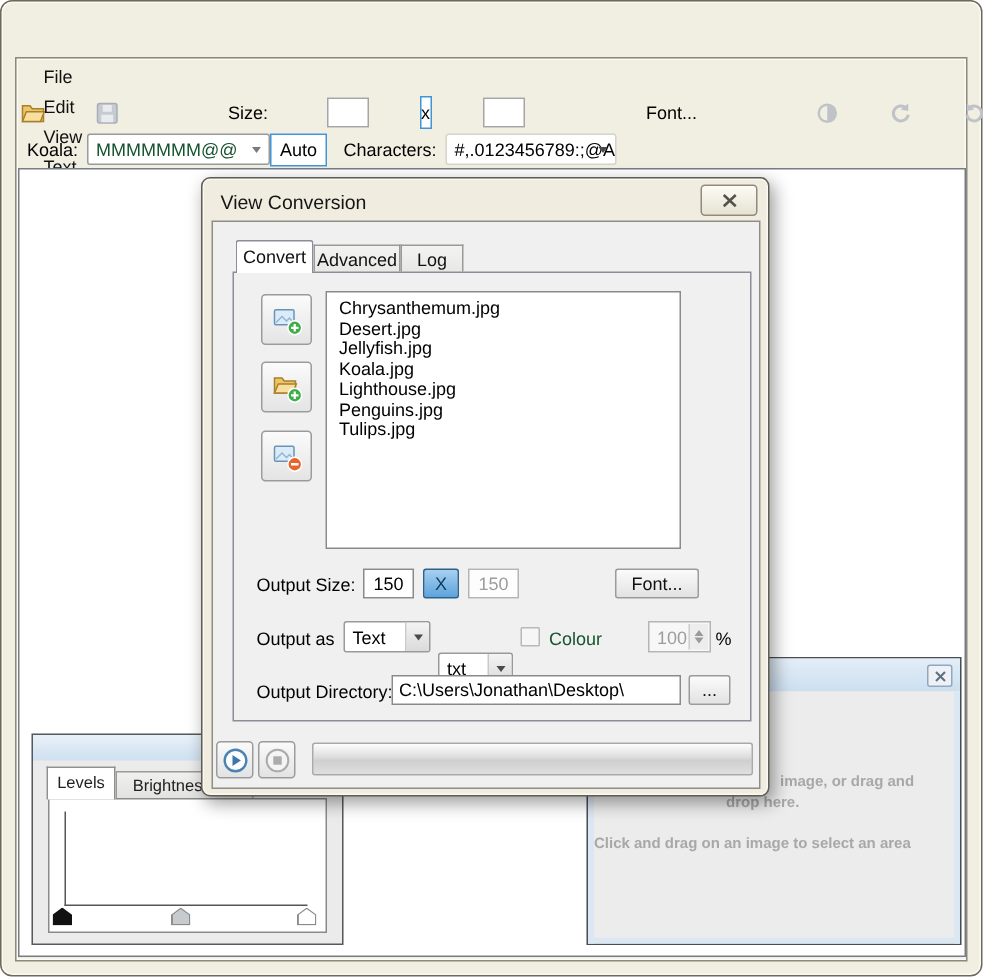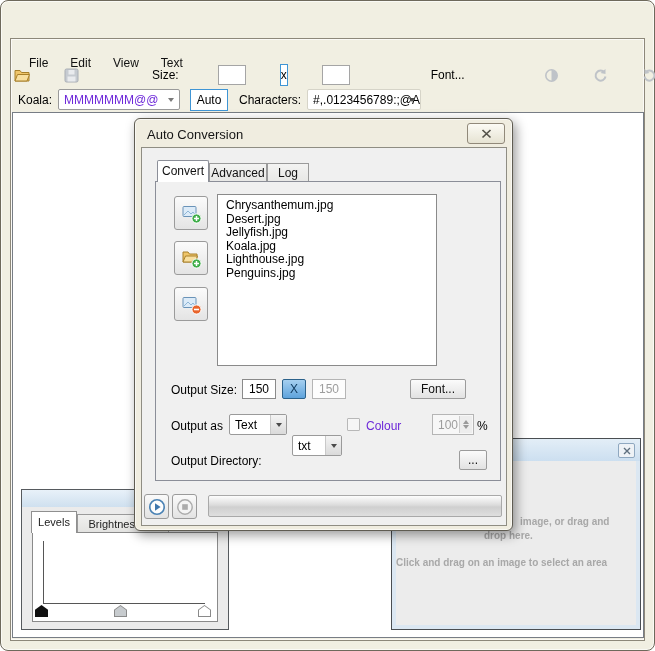--- a/index.html
+++ b/index.html
@@ -19,38 +19,38 @@
     border:1px solid #8f897a; border-radius:4px; overflow:hidden;
     background:linear-gradient(#fcfbf5,#eceadb 45%,#e2dfcd); }
   .cap-btn { width:36px; height:100%; display:flex; align-items:center; justify-content:center; border-left:1px solid #b5b0a0; }
   .cap-btn:first-child { border-left:none; }
   .cap-btn.close { width:46px; }
 
   
   .client-frame { position:absolute; left:9px; top:37px; right:9px; bottom:9px;
     border:1px solid #8d887a; background:#f1efe2; box-shadow: inset 0 0 0 1px rgba(255,255,255,.7); }
 
-  .menubar { position:absolute; left:17px; top:52px; height:20px; display:flex; }
+  .menubar { position:absolute; left:17px; top:40px; height:20px; display:flex;flex-direction:column; }
   .menu-item { font-size:12px; color:#111; padding:3px 11px; }
 
   .toolbar { position:absolute; left:12px; top:61px; right:12px; height:26px; display:flex; align-items:center;gap:32px; }
   .tbtn { width:24px; height:22px; display:flex; align-items:center; justify-content:center; border:1px solid transparent; border-radius:2px; }
   .tbtn.toggled { border:1px solid #3f95d5; background:#ddebf9; }
   .tsep { width:1px; height:20px; background:#cfccba; box-shadow:1px 0 0 #fbfaf4; margin:0 4px; }
   .lbl { font-size:12px; color:#000; white-space:nowrap; }
   .tb-input { width:28px; height:20px; border:1px solid #a5a5a5; background:#fff; font-size:12px; padding:0 3px; }
   .x-toggle { width:24px; height:22px; border:1px solid #3f95d5; background:#fff; font-size:12px; display:flex; align-items:center; justify-content:center; margin:0 2px; }
   .flat-btn { font-size:12px; color:#000; padding:3px 6px; }
 
   .rampbar { position:absolute; left:17px; top:87px; right:12px; height:23px; display:flex; align-items:center; }
   .combo { height:21px; background:#fff; border:1px solid #9a9a9a; border-radius:2px; position:relative; display:flex; align-items:center; font-size:12px; padding-left:5px; overflow:hidden; }
   .combo .cbtn { position:absolute; right:0; top:0; bottom:0; width:16px; display:flex; align-items:center; justify-content:center; }
   .combo.shaded .cbtn { background:linear-gradient(#f4f4f4,#dadada); border-left:1px solid #c9c9c9; }
   .arr-down { width:0; height:0; border:3.5px solid transparent; border-top:4.5px solid #4a4a4a; margin-top:4px; }
-  .gray-text { color:#6d28d9; }
+  .gray-text { color:#14532d; }
 
   
   .canvas { position:absolute; left:11px; top:111px; width:632px; height:526px; background:#fff; border:1px solid #777d85; z-index:1; }
 
   
   .levels-panel { position:absolute; left:20px; top:488px; width:208px; height:141px; background:#ebebeb; border:1px solid #565a5e; z-index:5; }
   .panel-header { position:absolute; left:0; top:0; right:0; height:17px; background:linear-gradient(#e8f1f9,#cfe0ef); }
   .lv-tab { position:absolute; font-size:11px; color:#222; text-align:center; }
   .lv-tab.active { left:9px; top:21px; width:46px; height:22px; line-height:21px; background:#fff; border:1px solid #8f8f8f; border-bottom:none; z-index:2; }
   .lv-tab.idle { left:55px; top:24px; width:92px; height:19px; line-height:18px; background:linear-gradient(#f0f0ef,#e2e2e0); border:1px solid #9a9a9a; border-bottom:none; }
@@ -77,21 +77,21 @@
     display:flex; align-items:center; justify-content:center; }
   .dlg-client { position:absolute; left:6px; top:28px; width:366px; height:379px; background:#f0f0f0; border:1px solid #8f8d83; }
 
   .tab { position:absolute; font-size:12px; color:#111; text-align:center; }
   .tab.active { left:15px; top:12px; width:52px; height:22px; line-height:21px; background:#fff; border:1px solid #8b8e98; border-bottom:none; border-radius:2px 2px 0 0; z-index:3; }
   .tab.idle { background:linear-gradient(#f3f3f2,#e7e7e5); border:1px solid #9a9a9a; border-bottom:none; top:15px; height:19px; line-height:18px; }
   .tab-page { position:absolute; left:13px; top:33px; width:346px; height:300px; border:1px solid #8b8e98; background:#f0f0f0; }
 
   .sq-btn { position:absolute; left:18px; width:34px; height:34px; border:1px solid #9b9b9b; border-radius:3px;
     background:linear-gradient(#fbfbfb,#e4e4e4); display:flex; align-items:center; justify-content:center; }
-  .file-list { position:absolute; left:61px; top:12px; width:220px; height:172px; background:#fff; border:1px solid #8a8a8a; padding:4px 0 16px 8px; overflow:hidden; }
+  .file-list { position:absolute; left:61px; top:12px; width:237px; height:172px; background:#fff; border:1px solid #8a8a8a; padding:4px 0 16px 8px; overflow:hidden; }
   .file-item { font-size:12px; line-height:13.5px; color:#000; white-space:nowrap; }
 
   .fld { position:absolute; height:20px; border:1px solid #8a8a8a; background:#fff; font-size:12px; padding:0 4px; }
   .fld.disabled { border-color:#b5b5b5; color:#9d9d9d; background:#fdfdfd; }
   .x-btn { position:absolute; left:126px; top:197px; width:24px; height:20px; border:1px solid #2c628b; border-radius:2px;
     background:linear-gradient(#a6d0f0,#5ea3dc); color:#0f3a5f; font-size:12px; display:flex; align-items:center; justify-content:center; }
   .push-btn { position:absolute; height:20px; border:1px solid #9b9b9b; border-radius:2px; background:linear-gradient(#fbfbfb,#e2e2e2);
     font-size:12px; color:#111; display:flex; align-items:center; justify-content:center; }
   .checkbox { position:absolute; width:13px; height:13px; background:#f6f6f6; border:1px solid #b8b8b8; border-radius:1px; }
   .spinner { position:absolute; width:42px; height:21px; border:1px solid #b5b5b5; background:#f7f7f7; font-size:12px; color:#9d9d9d; display:flex; align-items:center; padding-left:5px; }
@@ -202,21 +202,21 @@
   </div>
 
   <div class="rampbar">
     <span class="lbl">Koala:</span>
     <div class="combo" style="width:122px;margin-left:6px">
       <span class="gray-text">MMMMMMM@@</span>
       <span class="cbtn">
           <i class="arr-down" style="border-top-color:#7a7a7a"></i>
         </span>
     </div>
-    <span class="x-toggle" style="width:38px;margin-left:10px">Auto</span>
+    <span class="x-toggle" style="width:38px;margin-left:0">Auto</span>
     <span class="lbl" style="margin-left:9px">Characters:</span>
     <div class="combo" style="width:114px;margin-left:6px;border-color:#d6d4c8">
       <span>#,.0123456789:;@A</span>
       <span class="cbtn">
           <i class="arr-down"></i>
         </span>
     </div>
   </div>
 
   <div class="canvas"></div>
@@ -247,21 +247,21 @@
       </span>
     </div>
     <div class="body">
       <span class="hint" style="left:124px;top:55px">image, or drag and</span>
       <span class="hint" style="left:88px;top:69px">drop here.</span>
       <span class="hint" style="left:0;right:0;top:96px;text-align:left">Click and drag on an image to select an area</span>
     </div>
   </div>
 
   <div class="dialog">
-    <div class="dlg-title">Auto Conversion</div>
+    <div class="dlg-title">View Conversion</div>
     <div class="dlg-close">
       <svg width="11" height="10">
           <path d="M1.5 1l8 7.5M9.5 1l-8 7.5" stroke="#54524a" stroke-width="1.7"></path>
         </svg>
     </div>
 
     <div class="dlg-client">
       <div class="tab active">Convert</div>
       <div class="tab idle" style="left:67px;width:58px">Advanced</div>
       <div class="tab idle" style="left:125px;width:42px">Log</div>
@@ -293,20 +293,21 @@
           </svg>
         </div>
 
         <div class="file-list">
           <div class="file-item">Chrysanthemum.jpg</div>
           <div class="file-item">Desert.jpg</div>
           <div class="file-item">Jellyfish.jpg</div>
           <div class="file-item">Koala.jpg</div>
           <div class="file-item">Lighthouse.jpg</div>
           <div class="file-item">Penguins.jpg</div>
+          <div class="file-item">Tulips.jpg</div>
         </div>
 
         <span class="lbl abs" style="left:15px;top:201px">Output Size:</span>
         <input class="fld" style="left: 86px; top: 197px; width: 34px; text-align: center;" value="150">
         <span class="x-btn">X</span>
         <input class="fld disabled" style="left: 156px; top: 197px; width: 34px; text-align: center;" value="150">
         <span class="push-btn" style="left:254px;top:197px;width:56px">Font...</span>
 
         <span class="lbl abs" style="left:15px;top:237px">Output as</span>
         <div class="combo shaded abs" style="left:73px;top:232px;width:58px">
@@ -326,20 +327,21 @@
         <div class="spinner" style="left:276px;top:232px">
           <span>100</span>
           <span class="spin-btns">
               <i class="tri-up"></i>
               <i class="tri-dn"></i>
             </span>
         </div>
         <span class="lbl abs" style="left:321px;top:237px">%</span>
 
         <span class="lbl abs" style="left:15px;top:272px">Output Directory:</span>
+        <input class="fld" style="left: 105px; top: 268px; width: 193px;" value="C:\Users\Jonathan\Desktop\">
         <span class="push-btn" style="left:303px;top:268px;width:28px">...</span>
       </div>
 
       <div class="round-btn" style="left:2px;top:346px">
         <svg width="18" height="18">
           <circle cx="9" cy="9" r="7.2" fill="#fdfdfd" stroke="#4a82b4" stroke-width="1.6"></circle>
           <path d="M7 5.3l5.6 3.7L7 12.7z" fill="#3f77ad"></path>
         </svg>
       </div>
       <div class="round-btn" style="left:30px;top:346px">

